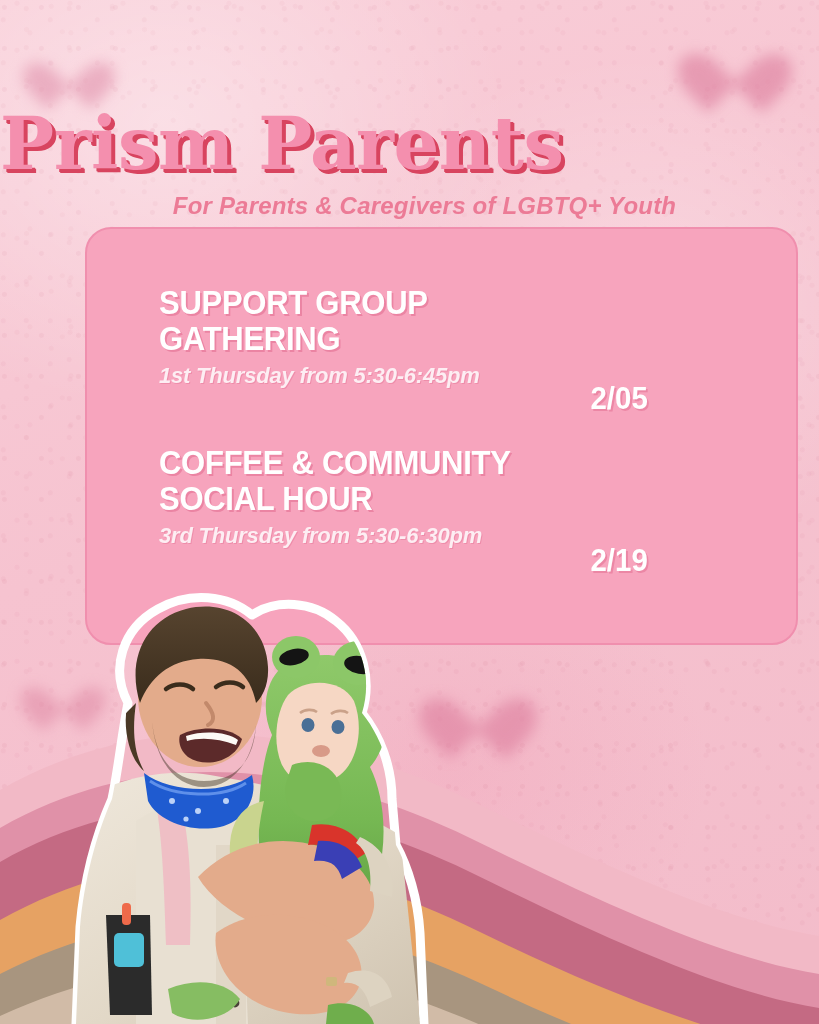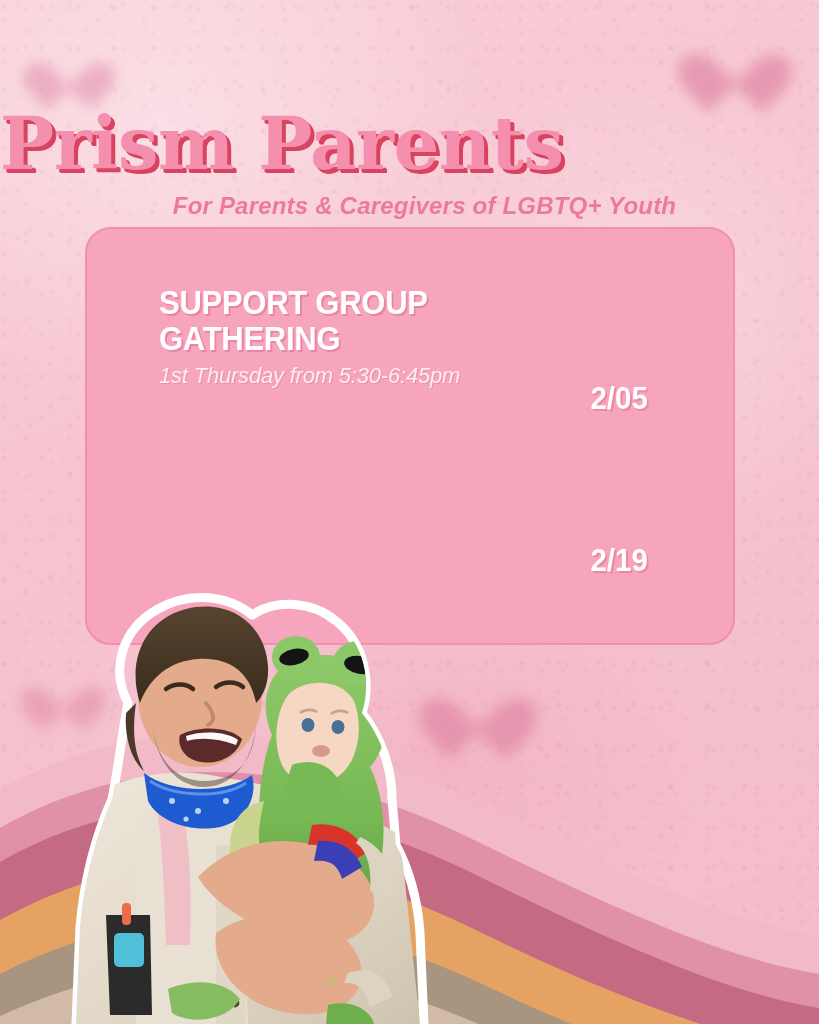--- a/index.html
+++ b/index.html
@@ -55,39 +55,39 @@
   }
   .subtitle{
     position:absolute;left:2px;right:0;top:192px;text-align:center;
     font-family:"Liberation Sans", sans-serif;
     font-style:italic;font-weight:600;font-size:24px;
     color:#ec7b96;letter-spacing:.2px;margin-left:28px;
   }
 
   
   .card{
-    position:absolute;left:85px;top:227px;width:650px;height:418px;
+    position:absolute;left:85px;top:227px;width:713px;height:418px;
     background:#f7a4bd;border:2px solid #f08fae;border-radius:26px;
     box-sizing:border-box;
     padding-left:26px;
   }
   .event{position:absolute;left:72px;right:30px;}
   .event.e1{top:56px;}
   .event.e2{top:216px;}
   .ev-title{
     font-family:"Liberation Sans", sans-serif;
     font-weight:700;font-size:33px;line-height:1.10;
     color:#ffffff;letter-spacing:-0.3px;
     text-shadow:2px 2px 0 rgba(231,122,155,.75);
     transform:scaleX(.94);transform-origin:left center;
   }
   .ev-sub{
     margin-top:5px;
     font-family:"Liberation Sans", sans-serif;
-    font-style:italic;font-weight:400;font-size:22px;
+    font-style:italic;font-weight:700;font-size:22px;
     color:#fdeef3;letter-spacing:-0.2px;
     text-shadow:1px 1px 0 rgba(231,122,155,.55);
   }
   .ev-date{
     position:absolute;
     font-family:"Liberation Sans", sans-serif;
     font-weight:700;font-size:32px;color:#ffffff;
     letter-spacing:0px;
     text-shadow:2px 2px 0 rgba(231,122,155,.7);
     transform:scaleX(.92);
@@ -135,20 +135,25 @@
       <path d="M0,250 C160,168 320,182 495,266 C620,326 740,362 819,374 L819,300 L0,300 Z" fill="#a8957f"></path>
       <path d="M0,292 C170,214 330,230 505,312 L505,300 L0,300 Z" fill="#d8c2ae" opacity=".85"></path>
     </svg>
   </div>
 
   <div class="card">
     <div class="event e1">
       <div class="ev-title">SUPPORT GROUP</div>
       <div class="ev-title">GATHERING</div>
       <div class="ev-sub">1st Thursday from 5:30-6:45pm</div>
+    </div>
+    <div class="event e2">
+      <div class="ev-title">COFFEE &amp; COMMUNITY</div>
+      <div class="ev-title">SOCIAL HOUR</div>
+      <div class="ev-sub">3rd Thursday from 5:30-6:30pm</div>
     </div>
   </div>
   <div class="ev-date d1">2/05</div>
   <div class="ev-date d2">2/19</div>
 
   <div class="photo">
     <svg width="420" height="439" viewBox="0 0 420 439" aria-hidden="true">
       <defs>
         <clipPath id="cut">
           <path d="M88,118 C70,84 82,44 118,24 C150,6 188,10 212,30

